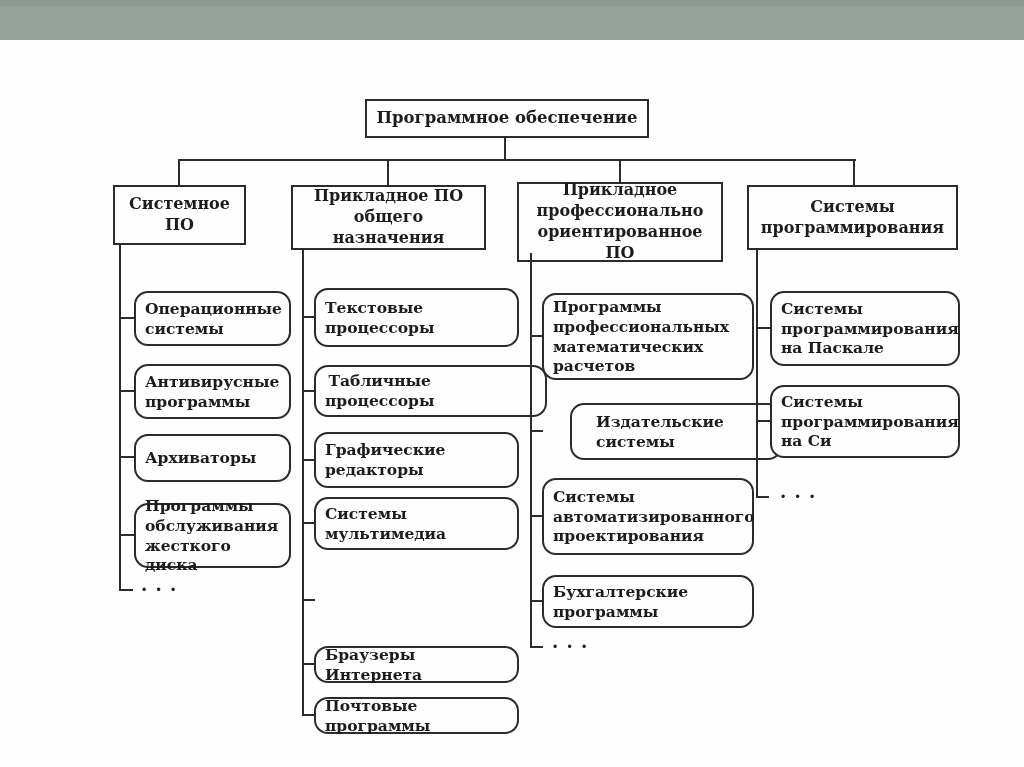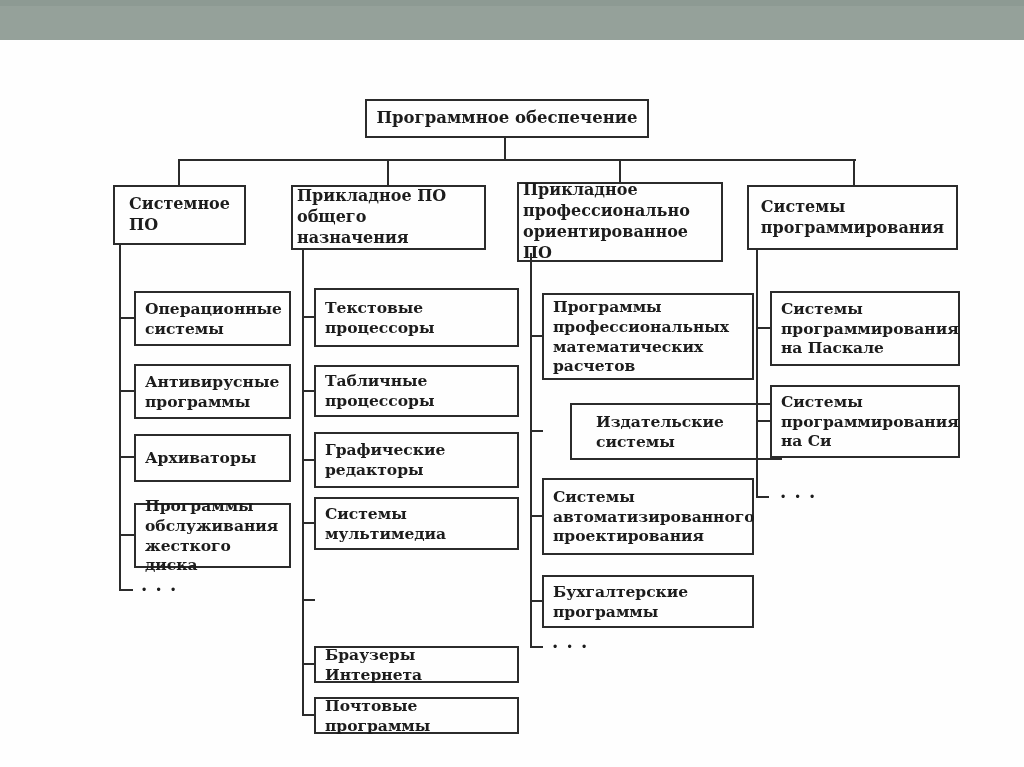--- a/index.html
+++ b/index.html
@@ -20,27 +20,28 @@
     position: absolute;
     box-sizing: border-box;
     border: 2px solid #2b2b2b;
     background: #fefefe;
     color: #1c1c1c;
     font-weight: bold;
     white-space: pre-line;
     display: flex;
     align-items: center;
   }
-  .root, .header { justify-content: center; }
+  .root, .header { justify-content: center; text-align: center; }
   .root { font-size: 16.5px; line-height: 1.25; }
   .header { font-size: 16px; line-height: 1.3; padding: 2px 4px; }
   .child {
     font-size: 15.5px; line-height: 1.28;
     text-align: left; padding: 3px 6px 3px 9px;
     justify-content: flex-start;
+    border-radius: 14px;
   }
   .ln { position: absolute; background: #2b2b2b; }
   .dots {
     position: absolute; color: #1c1c1c;
     font-size: 18px; font-weight: bold; letter-spacing: 1px;
     white-space: pre;
   }
 </style>
 </head>
 <body>
@@ -83,21 +84,21 @@
   <div class="ln" style="left:302px; top:316px; width:13px; height:2px;"></div>
   <div class="ln" style="left:302px; top:390px; width:13px; height:2px;"></div>
   <div class="ln" style="left:302px; top:459px; width:13px; height:2px;"></div>
   <div class="ln" style="left:302px; top:522px; width:13px; height:2px;"></div>
   <div class="ln" style="left:302px; top:599px; width:13px; height:2px;"></div>
   <div class="ln" style="left:302px; top:663px; width:13px; height:2px;"></div>
   <div class="ln" style="left:302px; top:714px; width:13px; height:2px;"></div>
 
   <div class="node child" style="left:314px; top:288px; width:205px; height:59px;">Текстовые
 процессоры</div>
-  <div class="node child" style="left:314px; top:365px; width:205px; height:52px;">Табличные
+  <div class="node child" style="left:314px; top:365px; width:233px; height:52px;text-align:center;">Табличные
 процессоры</div>
   <div class="node child" style="left:314px; top:432px; width:205px; height:56px;">Графические
 редакторы</div>
   <div class="node child" style="left:314px; top:497px; width:205px; height:53px;">Системы
 мультимедиа</div>
   <div class="node child" style="left:314px; top:646px; width:205px; height:37px;">Браузеры Интернета</div>
   <div class="node child" style="left:314px; top:697px; width:205px; height:37px;">Почтовые программы</div>
 
   <div class="node header" style="left:517px; top:182px; width:206px; height:80px;">Прикладное
 профессионально

